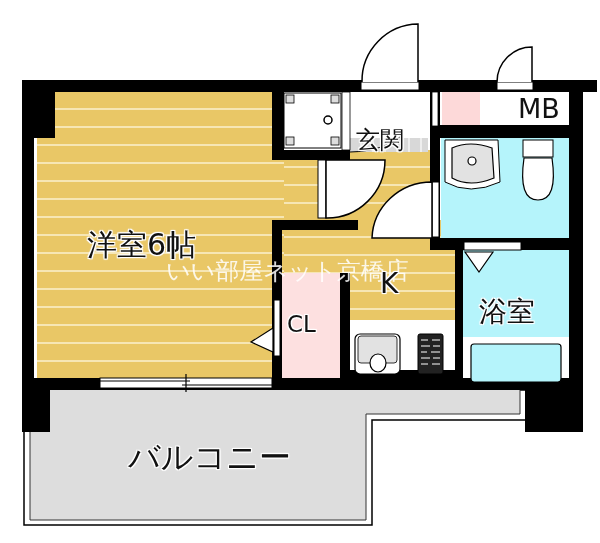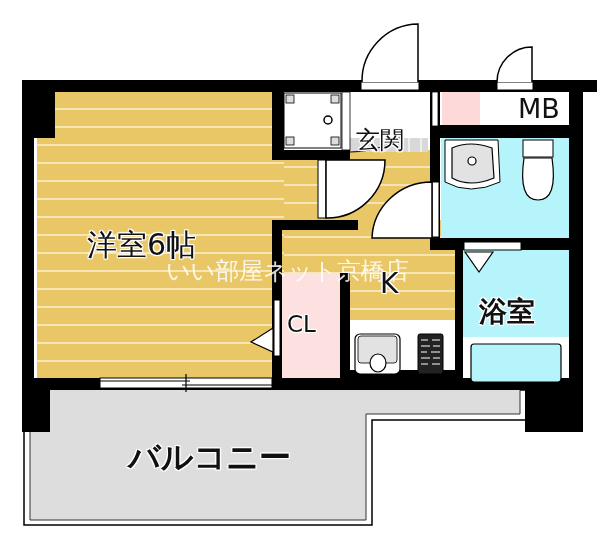--- a/index.html
+++ b/index.html
@@ -158,14 +158,14 @@
 </svg>
 
 <div class="watermark" style="left:166px;top:255px;">いい部屋ネット京橋店</div>
 
 <div class="label" style="left:87px;top:230px;font-size:30px;">洋室6帖</div>
 <div class="label" style="left:356px;top:104px;font-size:24px;margin-top:24px;">玄関</div>
 <div class="abs" style="left:487px;top:92px;width:56px;height:33px;background:#fff;"></div>
 <div class="label" style="left:518px;top:95px;font-size:27px;">MB</div>
 <div class="label" style="left:380px;top:270px;font-size:28px;">K</div>
 <div class="label" style="left:287px;top:313px;font-size:23px;">CL</div>
-<div class="label" style="left:479px;top:298px;font-size:28px;font-weight:bold;">浴室</div>
-<div class="label" style="left:128px;top:441px;font-size:32px;font-weight:bold;">バルコニー</div>
+<div class="label" style="left:479px;top:298px;font-size:28px;">浴室</div>
+<div class="label" style="left:128px;top:441px;font-size:32px;">バルコニー</div>
 
 </body></html>

